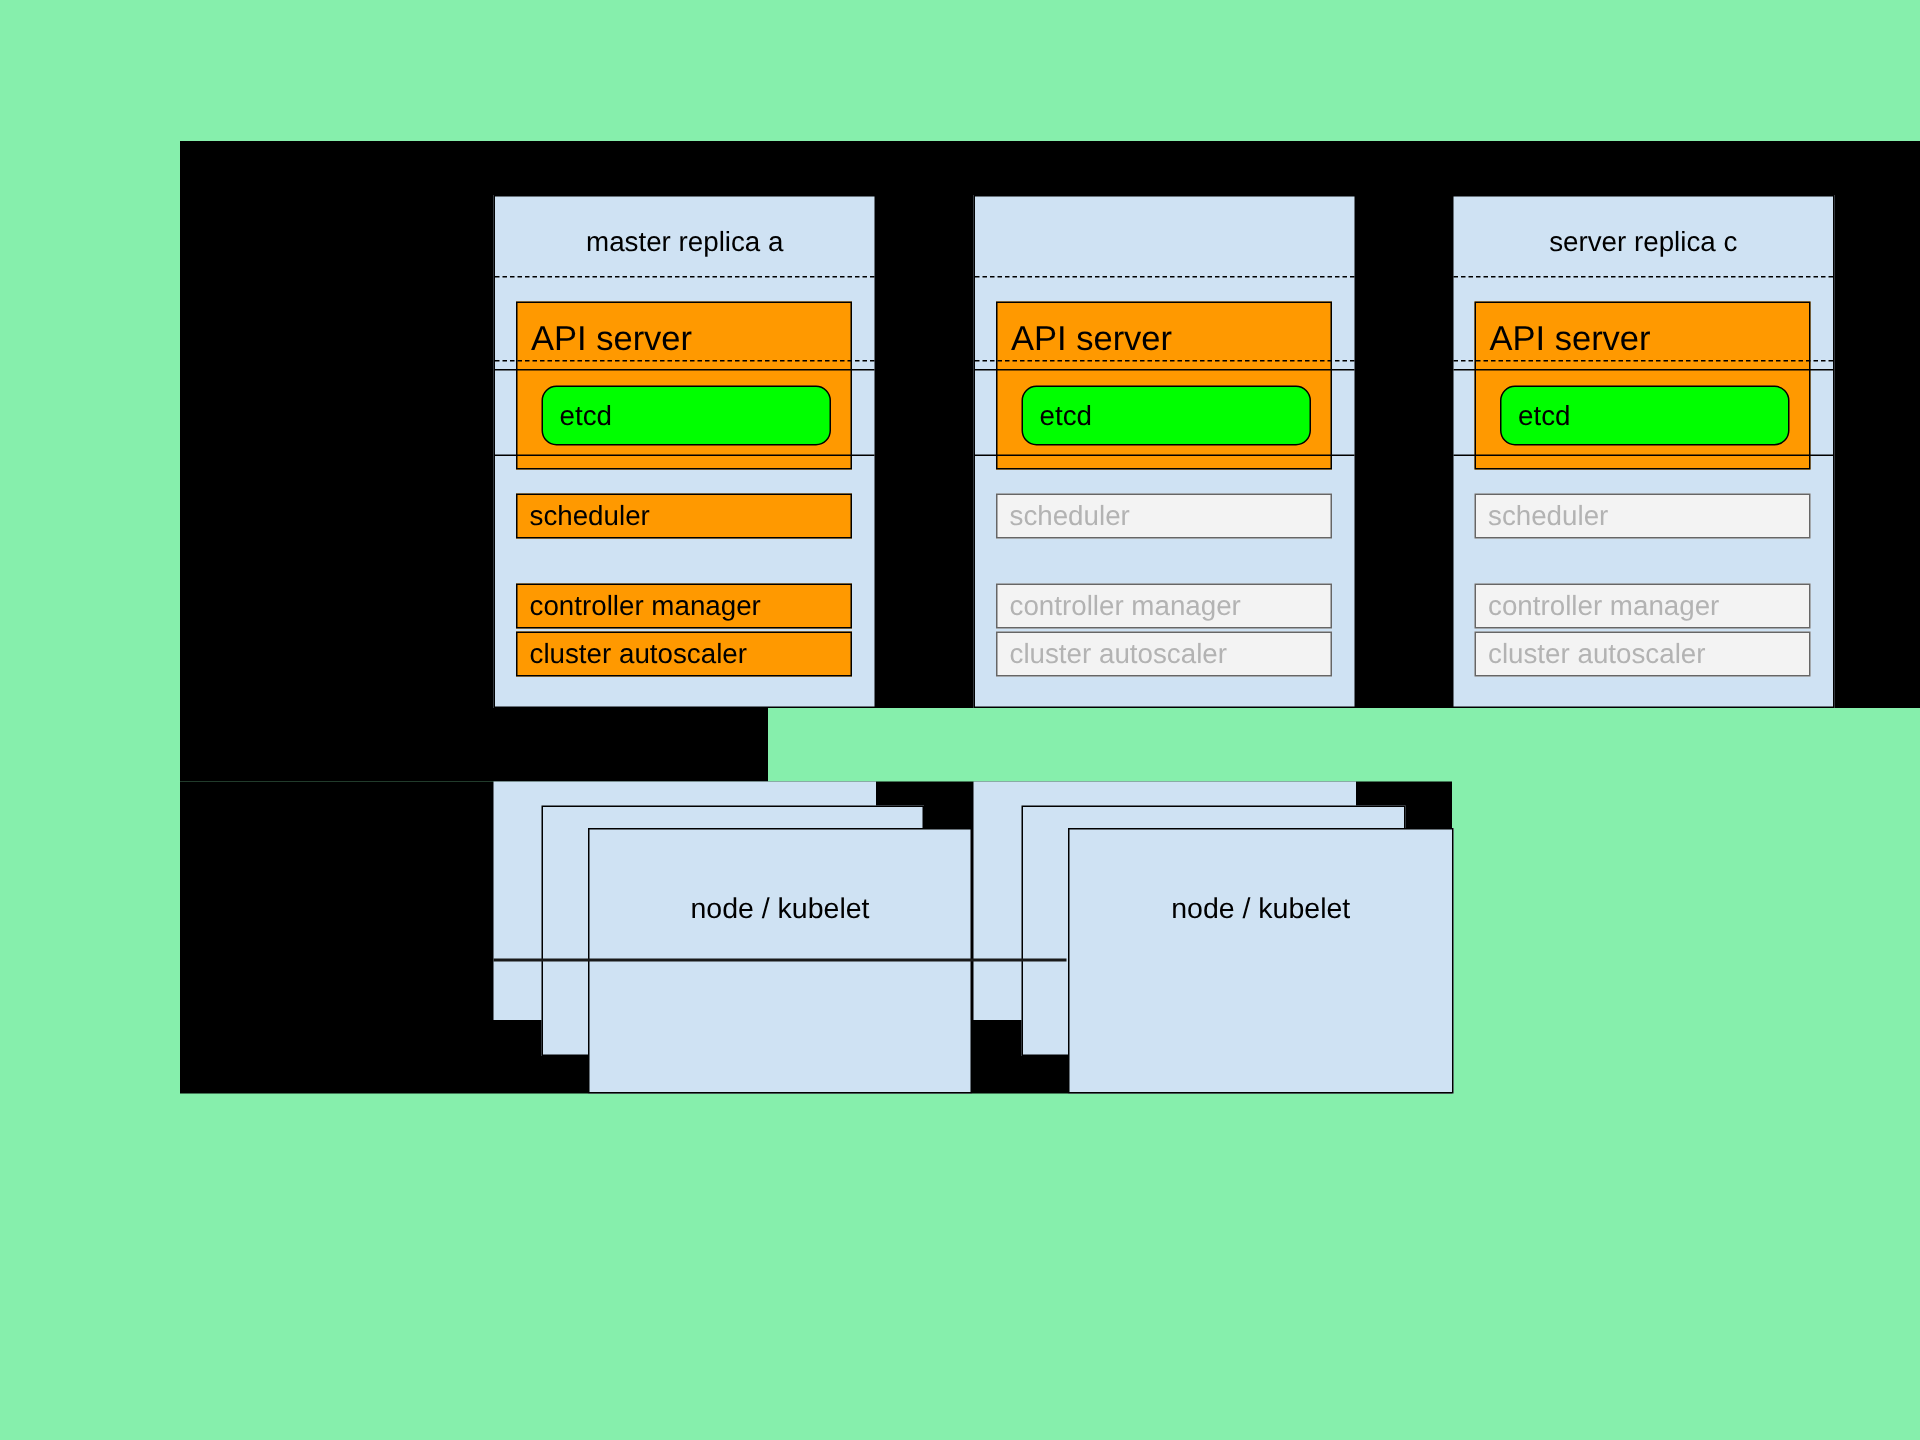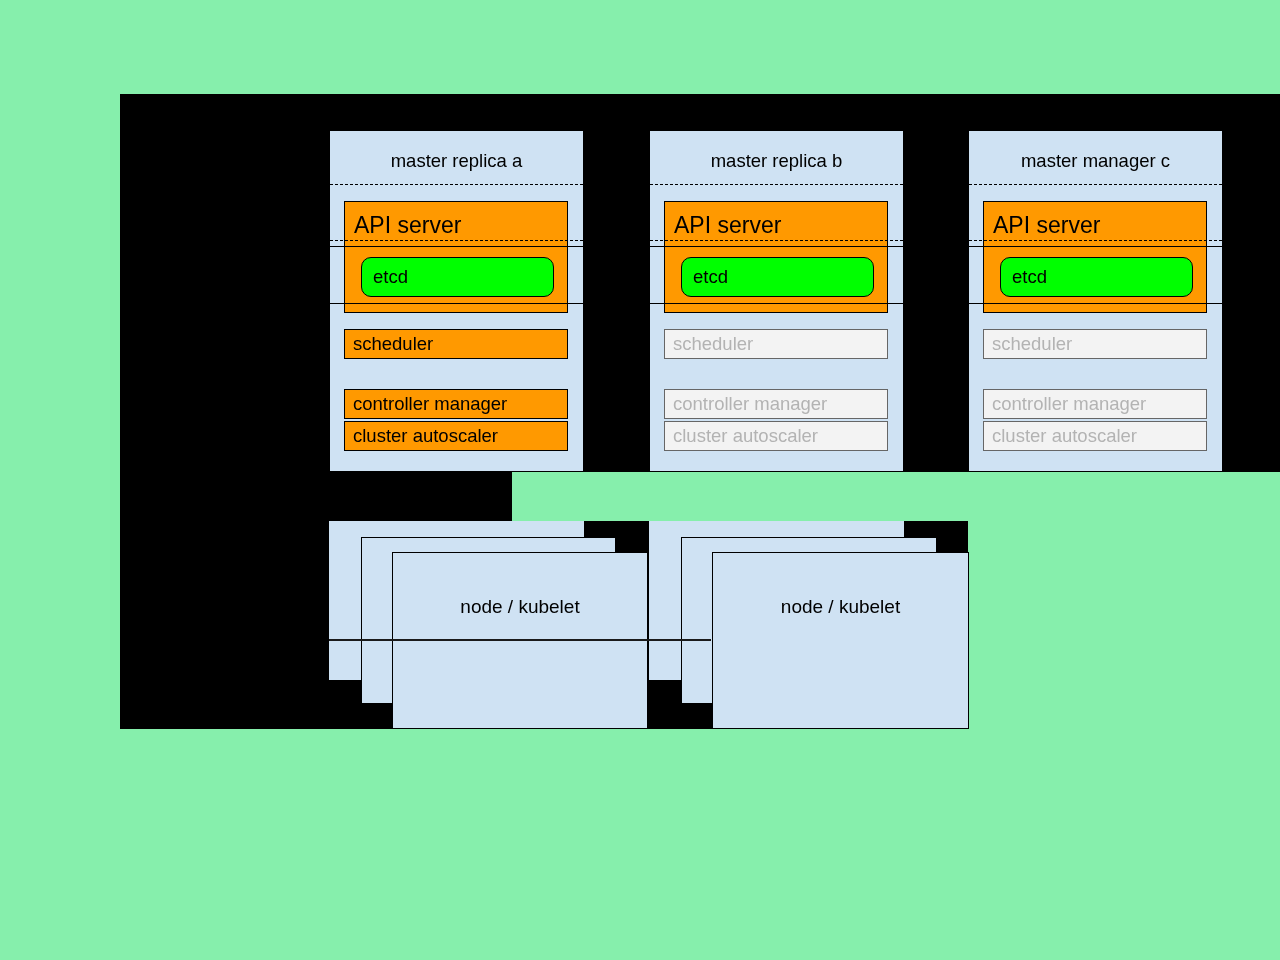--- a/index.html
+++ b/index.html
@@ -74,36 +74,35 @@
     <div class="hline solid" style="top:115px;"></div>
     <div class="etcd-box"></div>
     <div class="etcd-label">etcd</div>
     <div class="hline solid" style="top:172px;"></div>
     <div class="comp c1">scheduler</div>
     <div class="comp c2">controller manager</div>
     <div class="comp c3">cluster autoscaler</div>
   </div>
 
   <div class="replica standby" style="left:649px;">
-    <div class="replica-title">master replica b</div>
     <div class="hline dashed" style="top:53px;"></div>
     <div class="api-block"></div>
     <div class="api-label">API server</div>
     <div class="hline dashed" style="top:109px;"></div>
     <div class="hline solid" style="top:115px;"></div>
     <div class="etcd-box"></div>
     <div class="etcd-label">etcd</div>
     <div class="hline solid" style="top:172px;"></div>
     <div class="comp c1">scheduler</div>
     <div class="comp c2">controller manager</div>
     <div class="comp c3">cluster autoscaler</div>
   </div>
 
   <div class="replica standby" style="left:968px;">
-    <div class="replica-title">master manager c</div>
+    <div class="replica-title">server replica c</div>
     <div class="hline dashed" style="top:53px;"></div>
     <div class="api-block"></div>
     <div class="api-label">API server</div>
     <div class="hline dashed" style="top:109px;"></div>
     <div class="hline solid" style="top:115px;"></div>
     <div class="etcd-box"></div>
     <div class="etcd-label">etcd</div>
     <div class="hline solid" style="top:172px;"></div>
     <div class="comp c1">scheduler</div>
     <div class="comp c2">controller manager</div>

